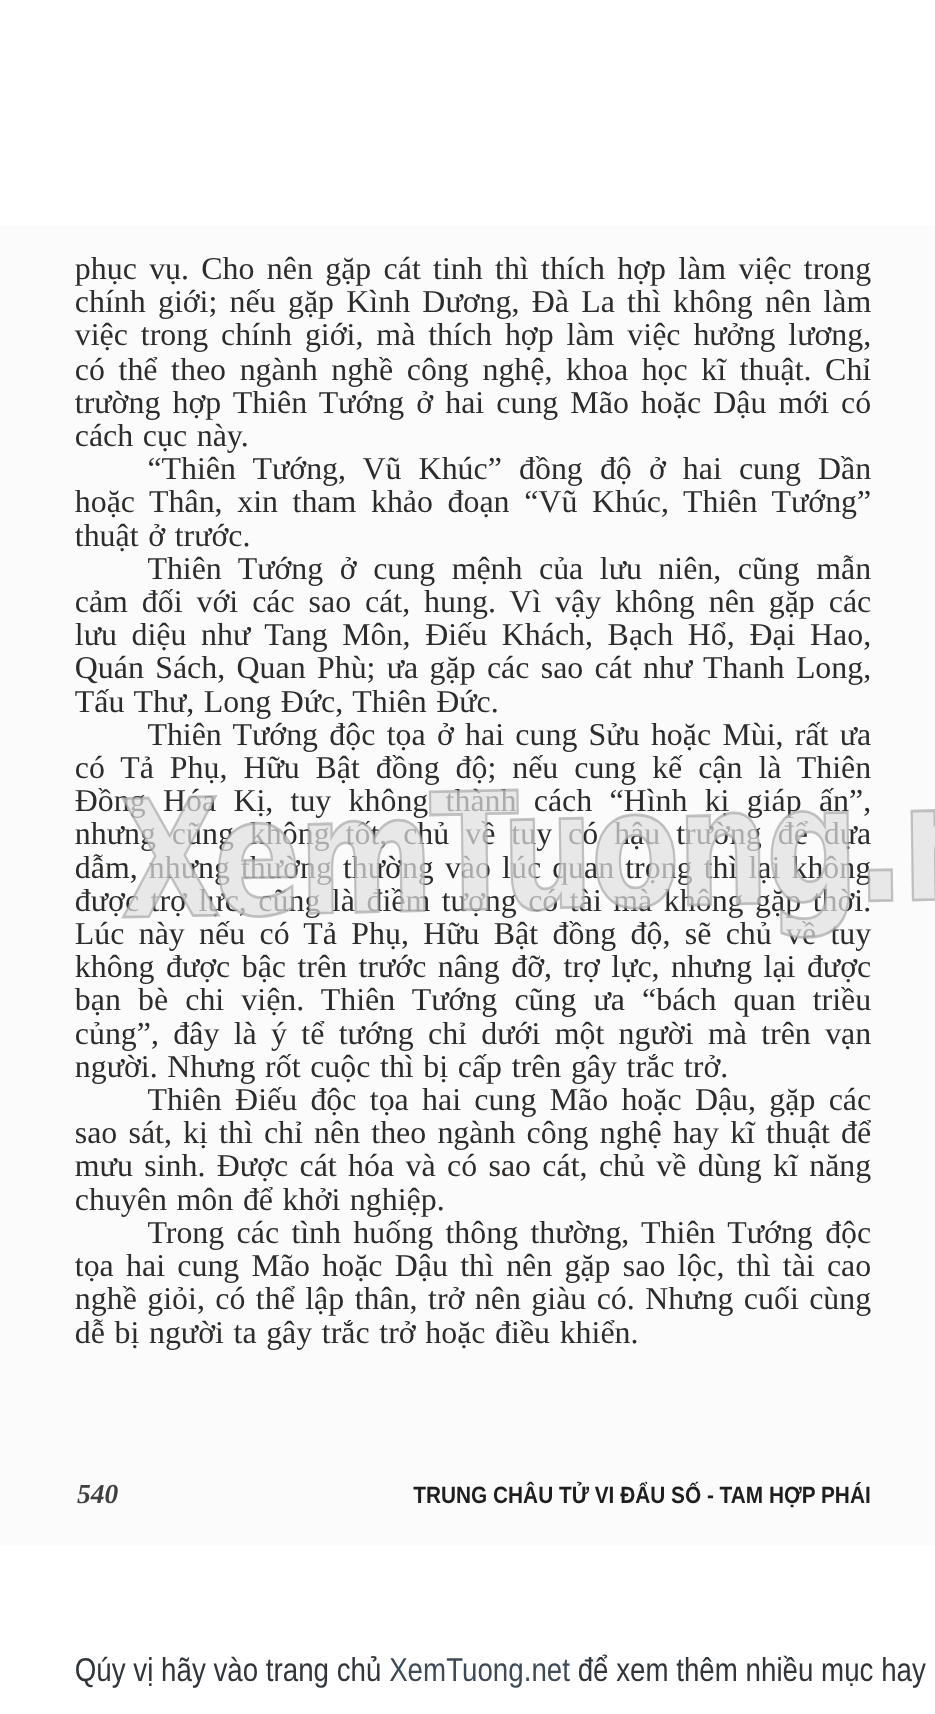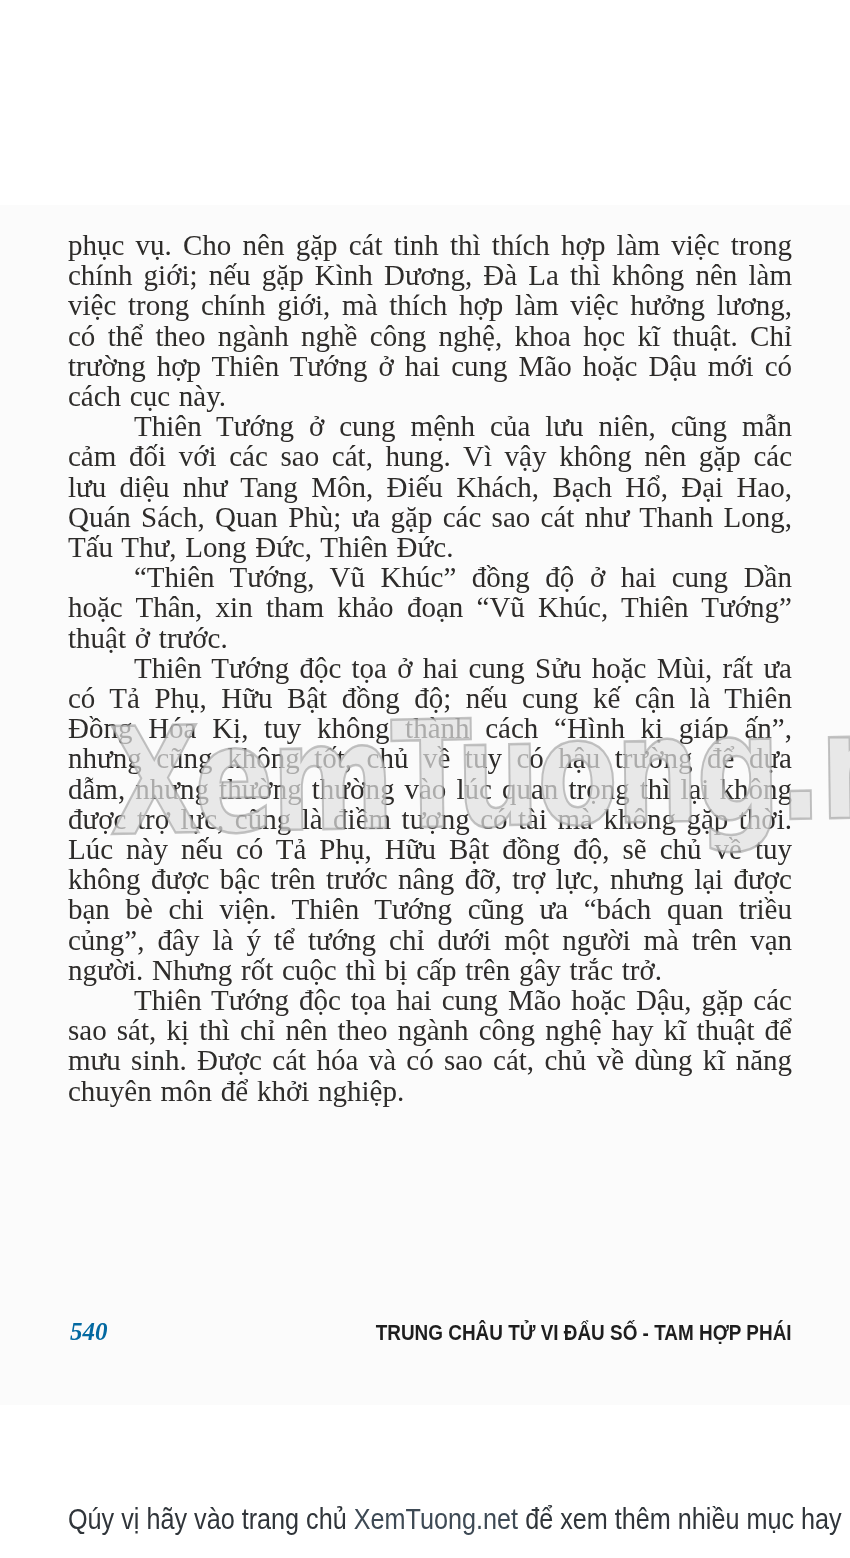--- a/index.html
+++ b/index.html
@@ -38,21 +38,21 @@
     pointer-events:none;
     z-index:3;
   }
   .page-footer{
     position:absolute;left:70px;top:1318px;width:722px;
     display:flex;justify-content:space-between;align-items:baseline;
   }
   .page-num{
     font-family:"Liberation Serif", serif;
     font-style:italic;font-weight:bold;
-    font-size:25px;color:#0369a1;
+    font-size:25px;color:#404040;margin-top:27px;
   }
   .book-title{
     font-family:"Liberation Sans", sans-serif;
     font-weight:bold;font-size:21.5px;
     color:#1e1e1e;white-space:nowrap;
     transform:scaleX(0.88);transform-origin:right center;
   }
   .caption{
     position:absolute;left:0;top:1502px;width:850px;
     text-align:center;white-space:nowrap;
@@ -65,24 +65,25 @@
 </style>
 </head>
 <body>
 
 <div class="canvas">
 
   <div class="scan-area"></div>
 
   <div class="text-block">
     <p class="para">phục vụ. Cho nên gặp cát tinh thì thích hợp làm việc trong chính giới; nếu gặp Kình Dương, Đà La thì không nên làm việc trong chính giới, mà thích hợp làm việc hưởng lương, có thể theo ngành nghề công nghệ, khoa học kĩ thuật. Chỉ trường hợp Thiên Tướng ở hai cung Mão hoặc Dậu mới có cách cục này.</p>
+    <p class="para indent">“Thiên Tướng, Vũ Khúc” đồng độ ở hai cung Dần hoặc Thân, xin tham khảo đoạn “Vũ Khúc, Thiên Tướng” thuật ở trước.</p>
     <p class="para indent">Thiên Tướng ở cung mệnh của lưu niên, cũng mẫn cảm đối với các sao cát, hung. Vì vậy không nên gặp các lưu diệu như Tang Môn, Điếu Khách, Bạch Hổ, Đại Hao, Quán Sách, Quan Phù; ưa gặp các sao cát như Thanh Long, Tấu Thư, Long Đức, Thiên Đức.</p>
-    <p class="para indent">“Thiên Tướng, Vũ Khúc” đồng độ ở hai cung Dần hoặc Thân, xin tham khảo đoạn “Vũ Khúc, Thiên Tướng” thuật ở trước.</p>
     <p class="para indent">Thiên Tướng độc tọa ở hai cung Sửu hoặc Mùi, rất ưa có Tả Phụ, Hữu Bật đồng độ; nếu cung kế cận là Thiên Đồng Hóa Kị, tuy không thành cách “Hình kị giáp ấn”, nhưng cũng không tốt, chủ về tuy có hậu trường để dựa dẫm, nhưng thường thường vào lúc quan trọng thì lại không được trợ lực, cũng là điềm tượng có tài mà không gặp thời. Lúc này nếu có Tả Phụ, Hữu Bật đồng độ, sẽ chủ về tuy không được bậc trên trước nâng đỡ, trợ lực, nhưng lại được bạn bè chi viện. Thiên Tướng cũng ưa “bách quan triều củng”, đây là ý tể tướng chỉ dưới một người mà trên vạn người. Nhưng rốt cuộc thì bị cấp trên gây trắc trở.</p>
-    <p class="para indent">Thiên Tướng độc tọa hai cung Mão hoặc Dậu, gặp các sao sát, kị thì chỉ nên theo ngành công nghệ hay kĩ thuật để mưu sinh. Được cát hóa và có sao cát, chủ về dùng kĩ năng chuyên môn để khởi nghiệp.</p>
+    <p class="para indent">Thiên Điếu độc tọa hai cung Mão hoặc Dậu, gặp các sao sát, kị thì chỉ nên theo ngành công nghệ hay kĩ thuật để mưu sinh. Được cát hóa và có sao cát, chủ về dùng kĩ năng chuyên môn để khởi nghiệp.</p>
+    <p class="para indent">Trong các tình huống thông thường, Thiên Tướng độc tọa hai cung Mão hoặc Dậu thì nên gặp sao lộc, thì tài cao nghề giỏi, có thể lập thân, trở nên giàu có. Nhưng cuối cùng dễ bị người ta gây trắc trở hoặc điều khiển.</p>
   </div>
 
   <div class="watermark">XemTuong.net</div>
 
   <div class="page-footer">
     <span class="page-num">540</span>
     <span class="book-title">TRUNG CHÂU TỬ VI ĐẨU SỐ - TAM HỢP PHÁI</span>
   </div>
 
   <div class="caption">

